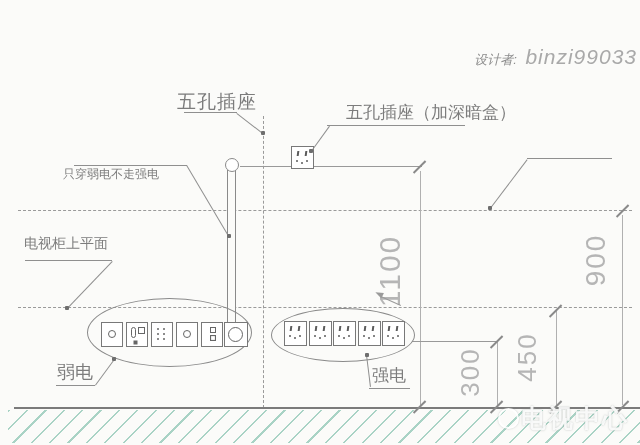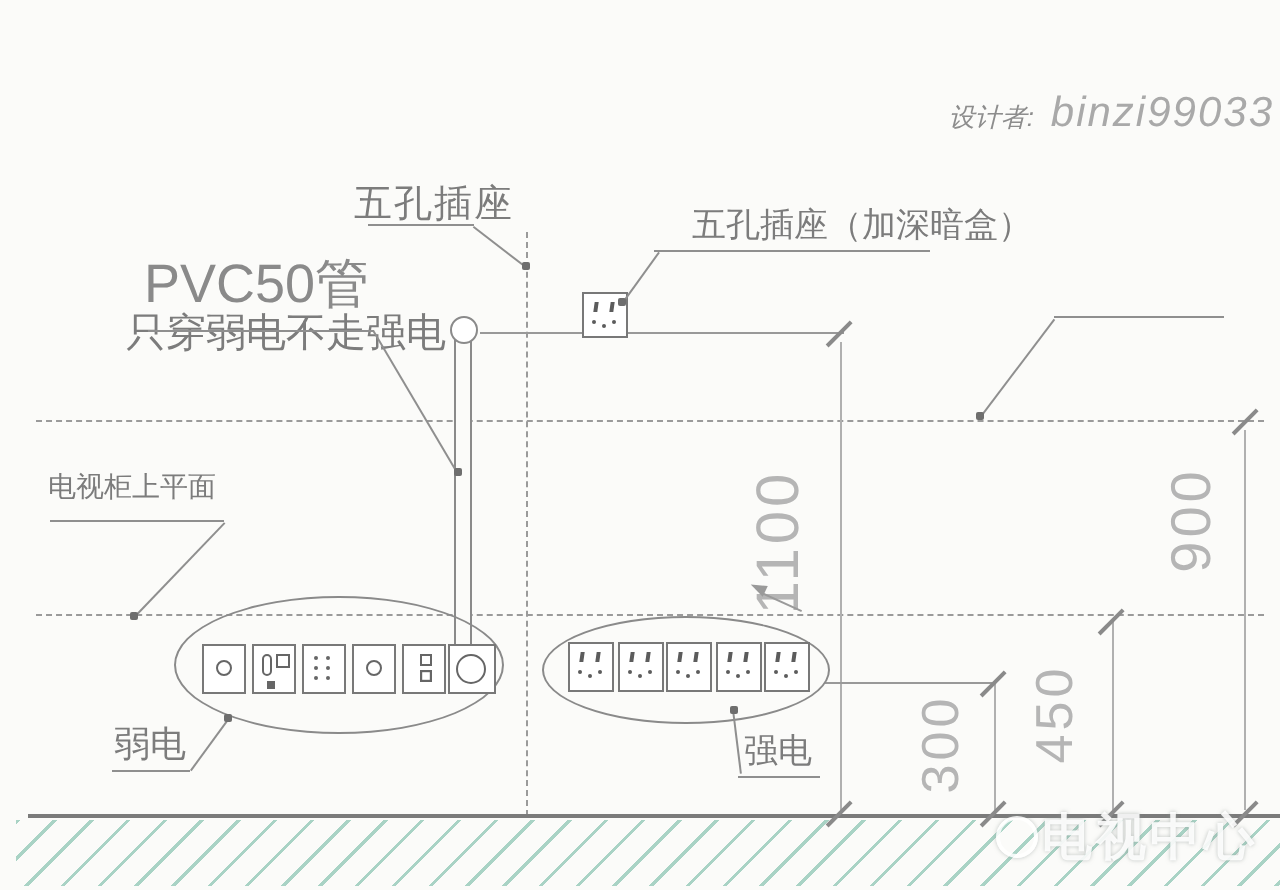--- a/index.html
+++ b/index.html
@@ -124,22 +124,21 @@
   <div class="abs box g wk-outlet" style="left:224px;top:322px;width:22px;height:23px;"></div>
 
   <div class="abs ell" style="left:271px;top:308px;width:142px;height:52px;"></div>
   <div class="abs box g fh" style="left:284px;top:321px;width:21px;height:23px;"></div>
   <div class="abs box g fh" style="left:309px;top:321px;width:21px;height:23px;"></div>
   <div class="abs box g fh" style="left:333px;top:321px;width:21px;height:23px;"></div>
   <div class="abs box g fh" style="left:358px;top:321px;width:21px;height:23px;"></div>
   <div class="abs box g fh" style="left:382px;top:321px;width:21px;height:23px;"></div>
 
   <div class="abs lab" style="left:177px;top:89px;font-size:19px;letter-spacing:1px;">五孔插座</div>
-  <div class="abs lab" style="left:72px;top:124px;font-size:27px;color:#8a8a8a;">PVC50管</div>
-  <div class="abs lab" style="left:63px;top:153px;font-size:20px;">只穿弱电不走强电</div>
+  <div class="abs lab" style="left:63px;top:166px;font-size:12px;">只穿弱电不走强电</div>
   <div class="abs lab" style="left:326px;top:101px;font-size:17px;margin-left:20px;">五孔插座（加深暗盒）</div>
   <div class="abs lab" style="left:24px;top:235px;font-size:14px;">电视柜上平面</div>
   <div class="abs lab" style="left:57px;top:360px;font-size:18px;">弱电</div>
   <div class="abs lab" style="left:372px;top:364px;font-size:17px;">强电</div>
 
   <div class="abs under" style="left:184px;top:112px;width:53px;"></div>
   <div class="abs under" style="left:327px;top:125px;width:138px;"></div>
   <div class="abs under" style="left:527px;top:158px;width:85px;"></div>
   <div class="abs under" style="left:74px;top:165px;width:113px;"></div>
   <div class="abs under" style="left:25px;top:260px;width:87px;"></div>

